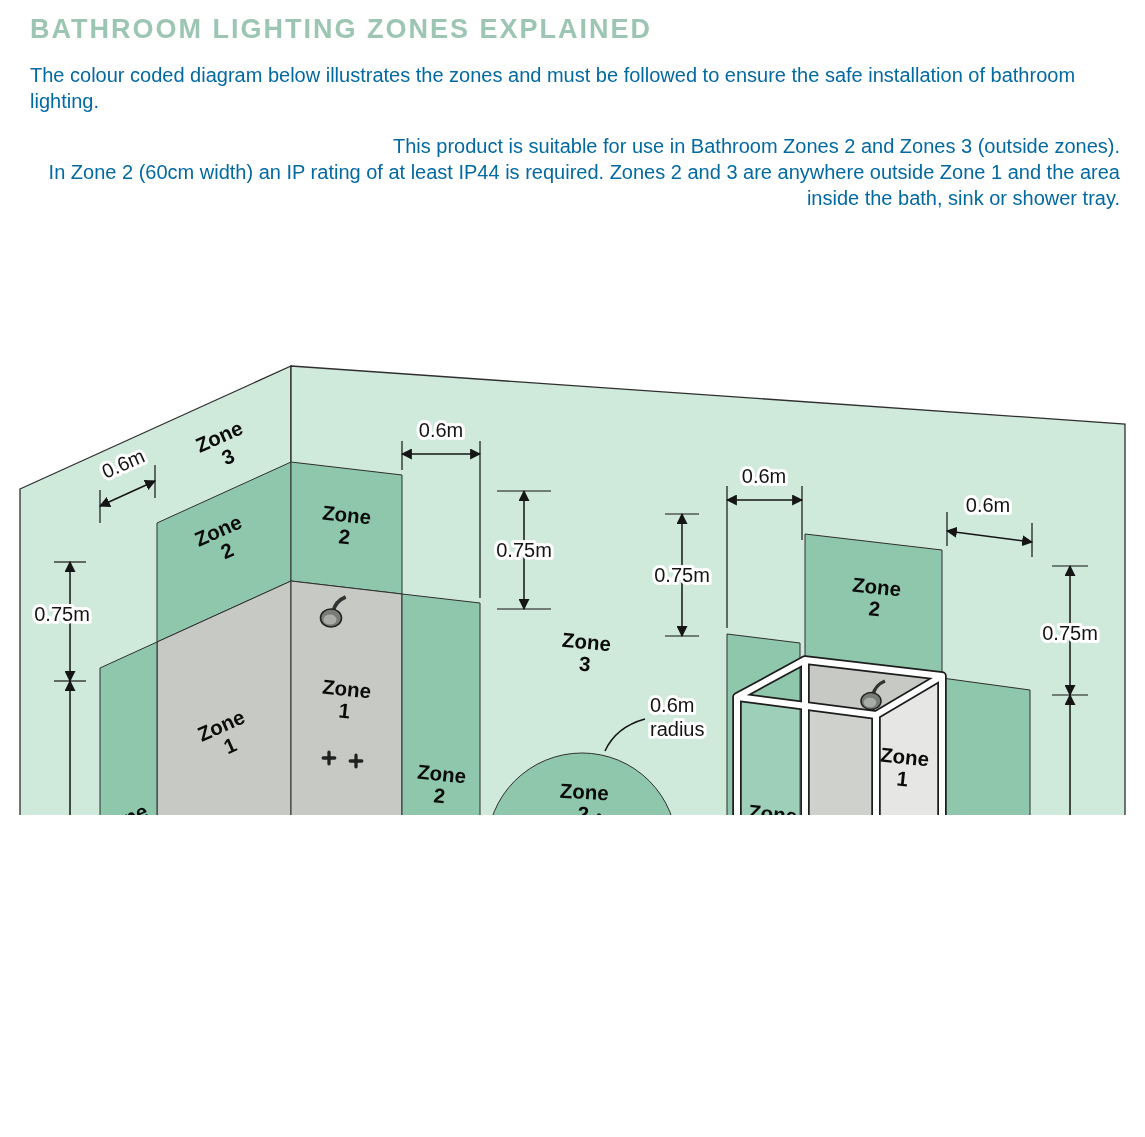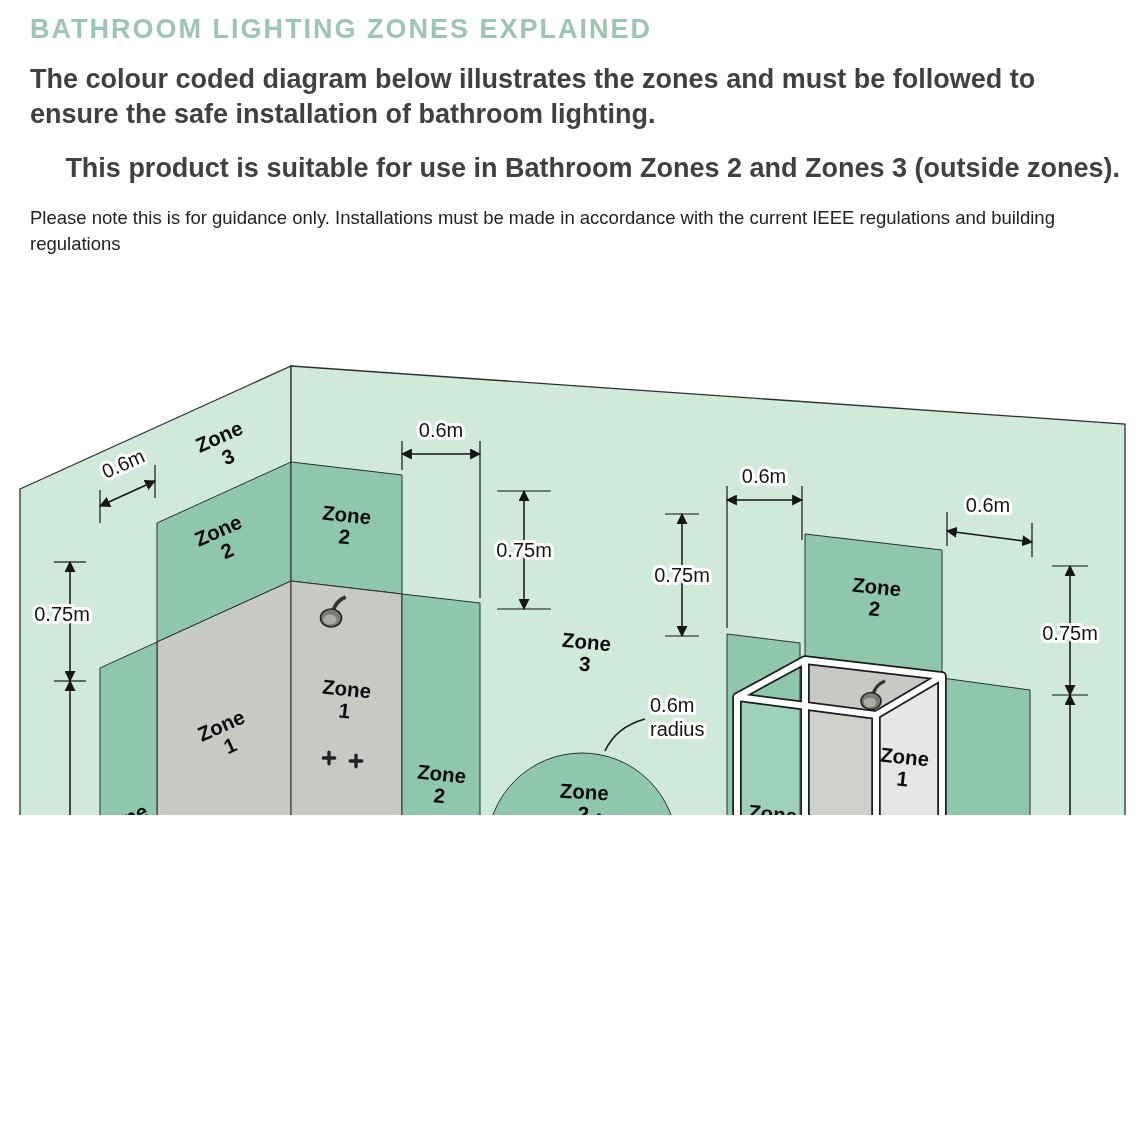--- a/index.html
+++ b/index.html
@@ -1,21 +1,21 @@
 <!DOCTYPE html>
 <html style="--zone1: #c7c9c4; --zone2: #8ec7ac; --zone3: #cfe9db; --outline: #222222; --title_color: #9cc5b3;"><head>
 <meta charset="utf-8">
 <style>
   html,body{margin:0;padding:0;background:#fff;}
   .stage{position:relative;width:1145px;height:815px;background:#ffffff;overflow:hidden;
          font-family:"Liberation Sans","DejaVu Sans",sans-serif;}
   .hdr{position:absolute;left:30px;top:14px;width:1090px;}
   h1.title{margin:0 0 17px 0;font-size:27px;font-weight:700;letter-spacing:2px;
            color:var(--title_color,#9cc5b3);}
-  p.body{margin:0 0 19px 0;font-size:27px;line-height:1.3;color:#404040;font-weight:700;}
+  p.body{margin:0 0 19px 0;font-size:20px;line-height:1.3;color:#0369a1;font-weight:400;}
   p.note{margin:0;font-size:18.5px;line-height:1.4;color:#222;font-weight:400;}
   .line{display:block;text-align:right;}
   svg.diagram{position:absolute;left:0;top:325px;}
   .zone1{fill:var(--zone1,#c7c9c4);stroke:#2f2f2f;stroke-width:1;}
   .zone2{fill:var(--zone2,#8ec7ac);stroke:#2f2f2f;stroke-width:1;}
   .zone3{fill:var(--zone3,#cfe9db);stroke:#2f2f2f;stroke-width:1.3;}
   .wht{fill:#ffffff;stroke:#222;stroke-width:1.6;stroke-linejoin:round;}
   .ln{fill:none;stroke:#222;stroke-width:1.4;}
   .glass{fill:rgba(255,255,255,0.55);stroke:#222;stroke-width:1;}
   .glasslite{fill:rgba(255,255,255,0.15);stroke:none;}
@@ -31,22 +31,22 @@
 </head>
 <body>
 
 <div class="stage">
 
   <div class="hdr">
     <h1 class="title">BATHROOM LIGHTING ZONES EXPLAINED</h1>
     <p class="body">The colour coded diagram below illustrates the zones and must be followed to ensure the safe installation of bathroom lighting.</p>
     <p class="body">
       <span class="line">This product is suitable for use in Bathroom Zones 2 and Zones 3 (outside zones).</span>
+      <span class="line">In Zone 2 (60cm width) an IP rating of at least IP44 is required. Zones 2 and 3 are anywhere outside Zone 1 and the area inside the bath, sink or shower tray.</span>
     </p>
-    <p class="note">Please note this is for guidance only. Installations must be made in accordance with the current IEEE regulations and building regulations</p>
   </div>
 
   <svg class="diagram" width="1145" height="812" viewBox="0 325 1145 812">
 
     <defs>
       <marker id="arrow" viewBox="0 0 10 10" refX="9" refY="5" markerWidth="11" markerHeight="11" orient="auto-start-reverse" markerUnits="userSpaceOnUse">
         <path d="M0,0 L10,5 L0,10 z" fill="#151515"></path>
       </marker>
       <g id="tap">
         <path d="M0,-8 L0,8 M-8,0 L8,0" stroke="#222" stroke-width="4.6" stroke-linecap="round"></path>

